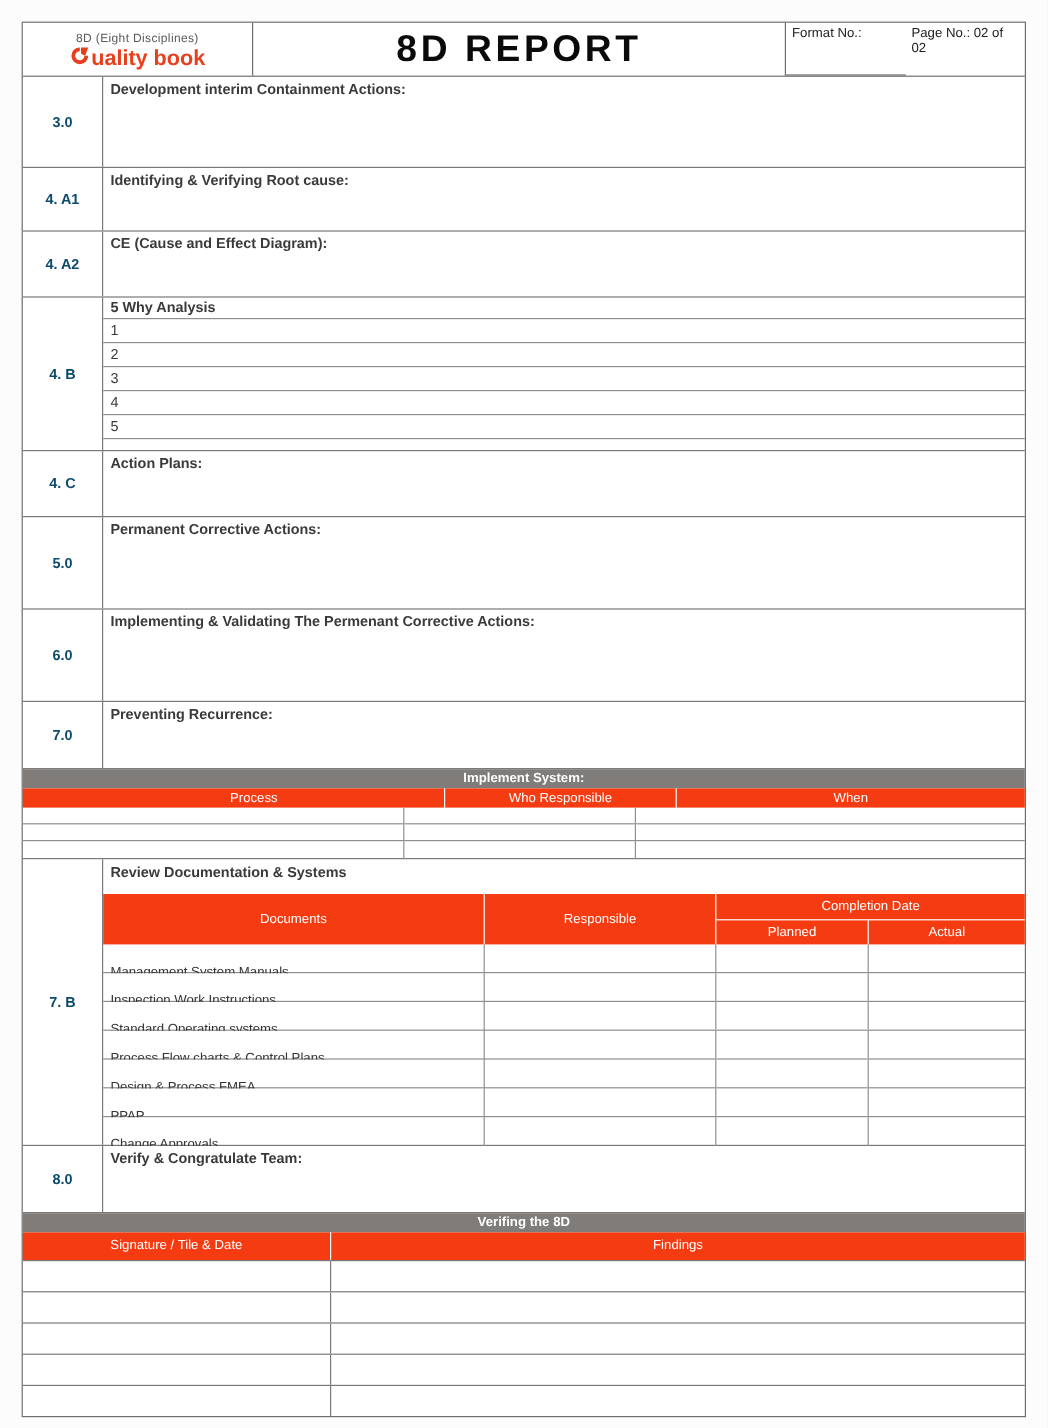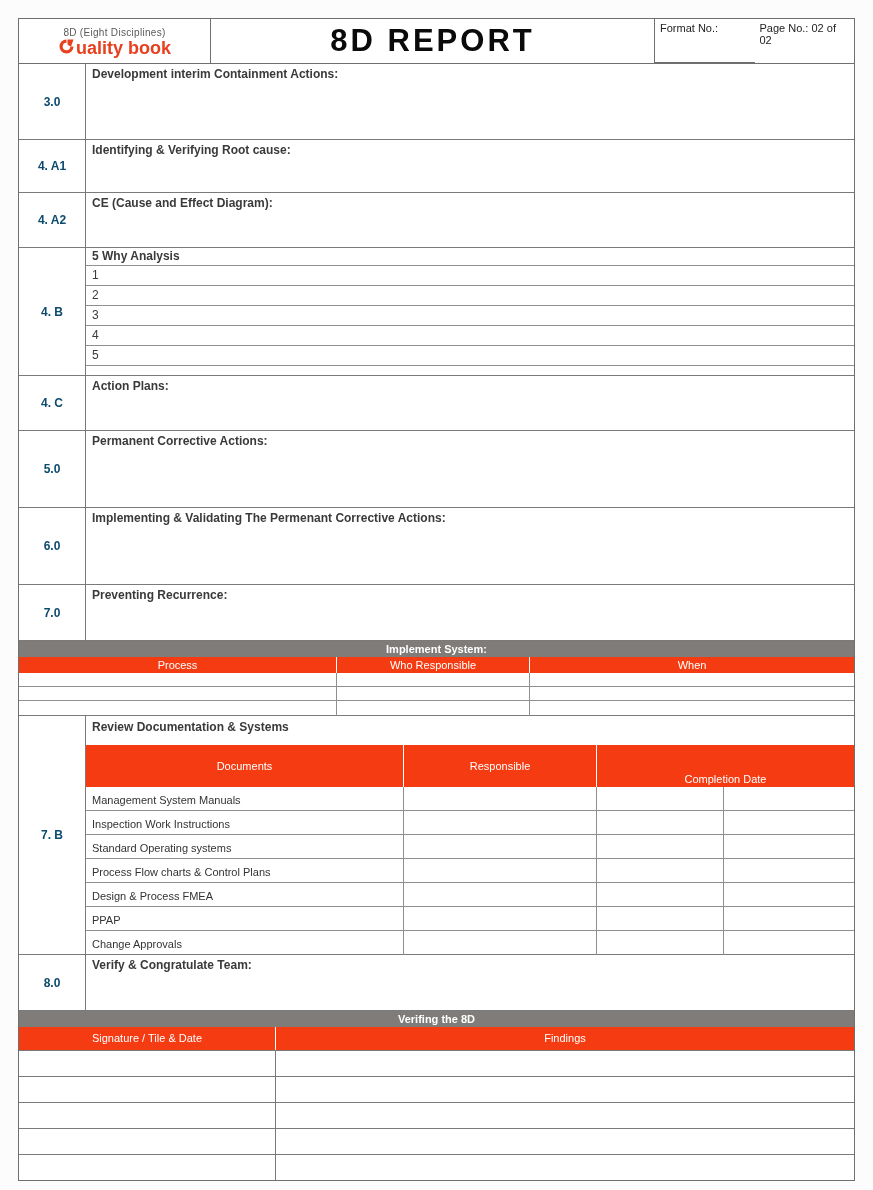--- a/index.html
+++ b/index.html
@@ -28,43 +28,43 @@
 
   
   .whyrow { height:20px; line-height:19px; padding:0 6px; border-bottom:1px solid #8f8f8f; font-size:12px; color:#3a3a3a; }
   .whyrow.head { font-weight:bold; height:18px; line-height:17px; }
   .whysliver { height:9px; }
 
   
   .graybar { background:#7f7c7a; color:#fff; text-align:center; font-weight:bold; font-size:11px; height:16px; line-height:16px; }
 
   
-  .impl-hdr { display:flex; background:#f43b12; color:#fff; font-size:11px; height:16px; line-height:16px; text-align:center; }
+  .impl-hdr { display:flex; background:#f43b12; color:#fff; font-size:11px; height:16px; line-height:16px; text-align:center;padding-left:34px; }
   .impl-hdr .c1 { width:318px; border-right:1px solid #fff; }
   .impl-hdr .c2 { width:193px; border-right:1px solid #fff; }
   .impl-hdr .c3 { flex:1; }
   .impl-row { display:flex; height:14px; border-bottom:1px solid #8f8f8f; }
   .impl-row:last-child { border-bottom:none; }
   .impl-row .c1 { width:318px; border-right:1px solid #8f8f8f; }
   .impl-row .c2 { width:193px; border-right:1px solid #8f8f8f; }
   .impl-row .c3 { flex:1; }
 
   
   .review-title { height:29px; padding:4px 6px; font-size:12px; font-weight:bold; color:#3a3a3a; }
   .doc-hdr { display:flex; background:#f43b12; color:#fff; font-size:11px; height:42px; text-align:center; }
   .doc-hdr .dh-doc { width:318px; border-right:1px solid #fff; display:flex; align-items:center; justify-content:center; }
   .doc-hdr .dh-resp { width:193px; border-right:1px solid #fff; display:flex; align-items:center; justify-content:center; }
   .doc-hdr .dh-comp { flex:1; display:flex; flex-direction:column; }
-  .dh-comp-top { height:36px; line-height:20px; border-bottom:1px solid #fff;margin-top:24px; }
+  .dh-comp-top { height:36px; line-height:20px; border-bottom:1px solid #fff; }
   .dh-comp-bot { display:flex; flex:1; }
   .dh-planned { width:127px; border-right:1px solid #fff; line-height:20px; }
   .dh-actual { flex:1; line-height:20px; }
   .doc-row { display:flex; height:24px; border-bottom:1px solid #8f8f8f; font-size:11px; color:#333; }
   .doc-row:last-child { border-bottom:none; }
-  .doc-row .dc-doc { width:318px; border-right:1px solid #8f8f8f; padding:2px 6px; line-height:23px;
+  .doc-row .dc-doc { width:318px; border-right:1px solid #8f8f8f; padding:12px 6px; line-height:23px;
                      white-space:nowrap; overflow:hidden; }
   .doc-row .dc-resp { width:193px; border-right:1px solid #8f8f8f; }
   .doc-row .dc-planned { width:127px; border-right:1px solid #8f8f8f; }
   .doc-row .dc-actual { flex:1; }
 
   
   .verif-hdr { display:flex; background:#f43b12; color:#fff; font-size:11px; height:23px; line-height:23px; text-align:center; }
   .verif-hdr .vh-sig { width:257px; border-right:1px solid #fff; }
   .verif-hdr .vh-find { flex:1; }
   .verif-row { display:flex; height:26px; border-top:1px solid #7a7a7a; }

